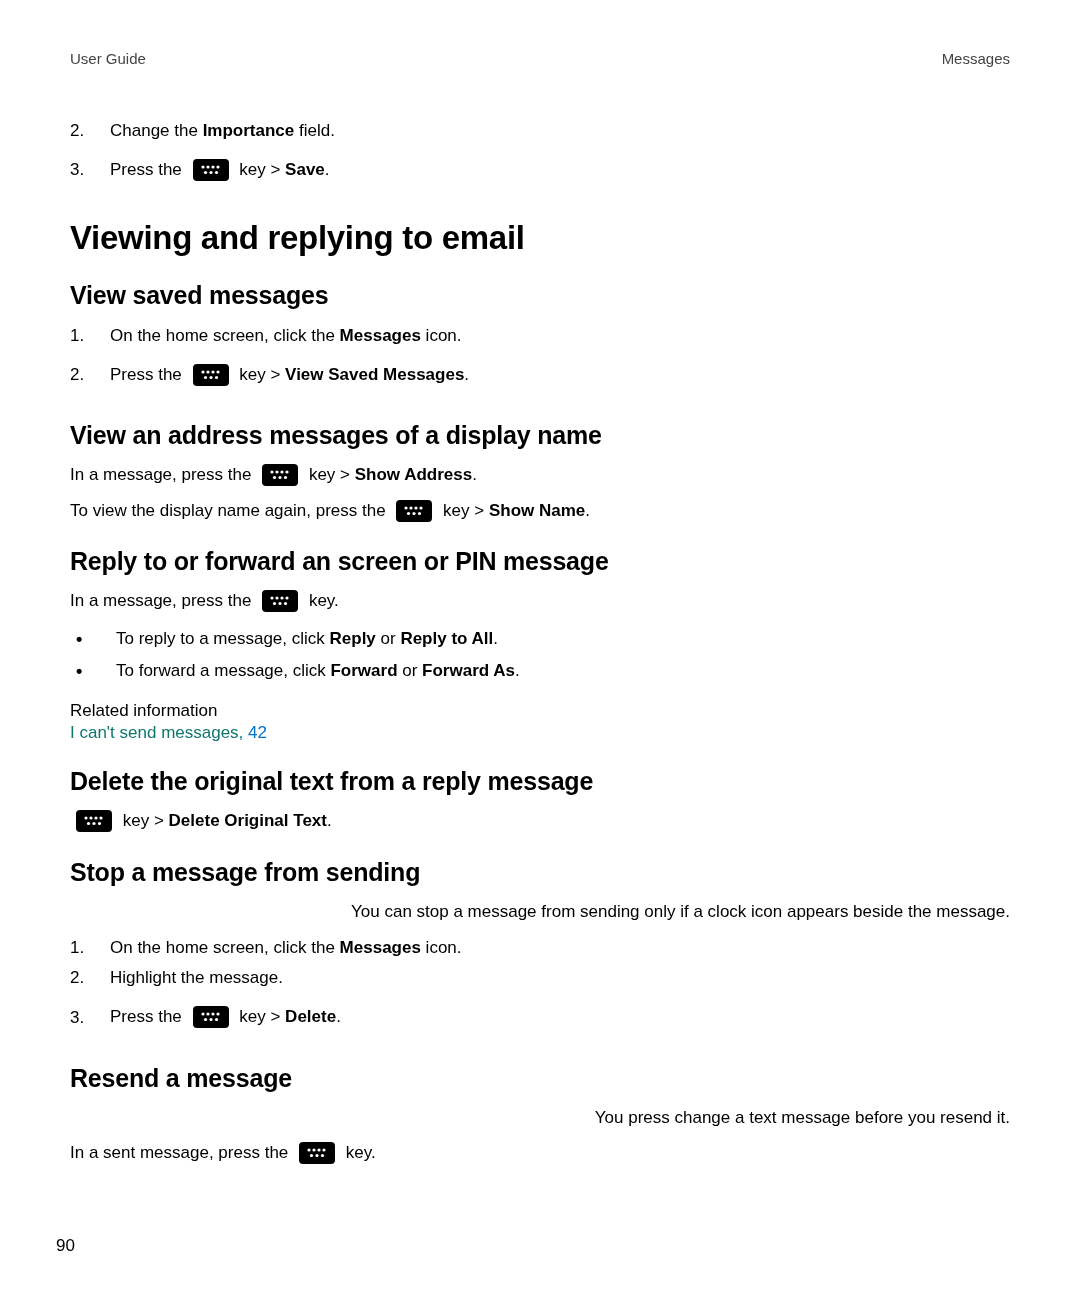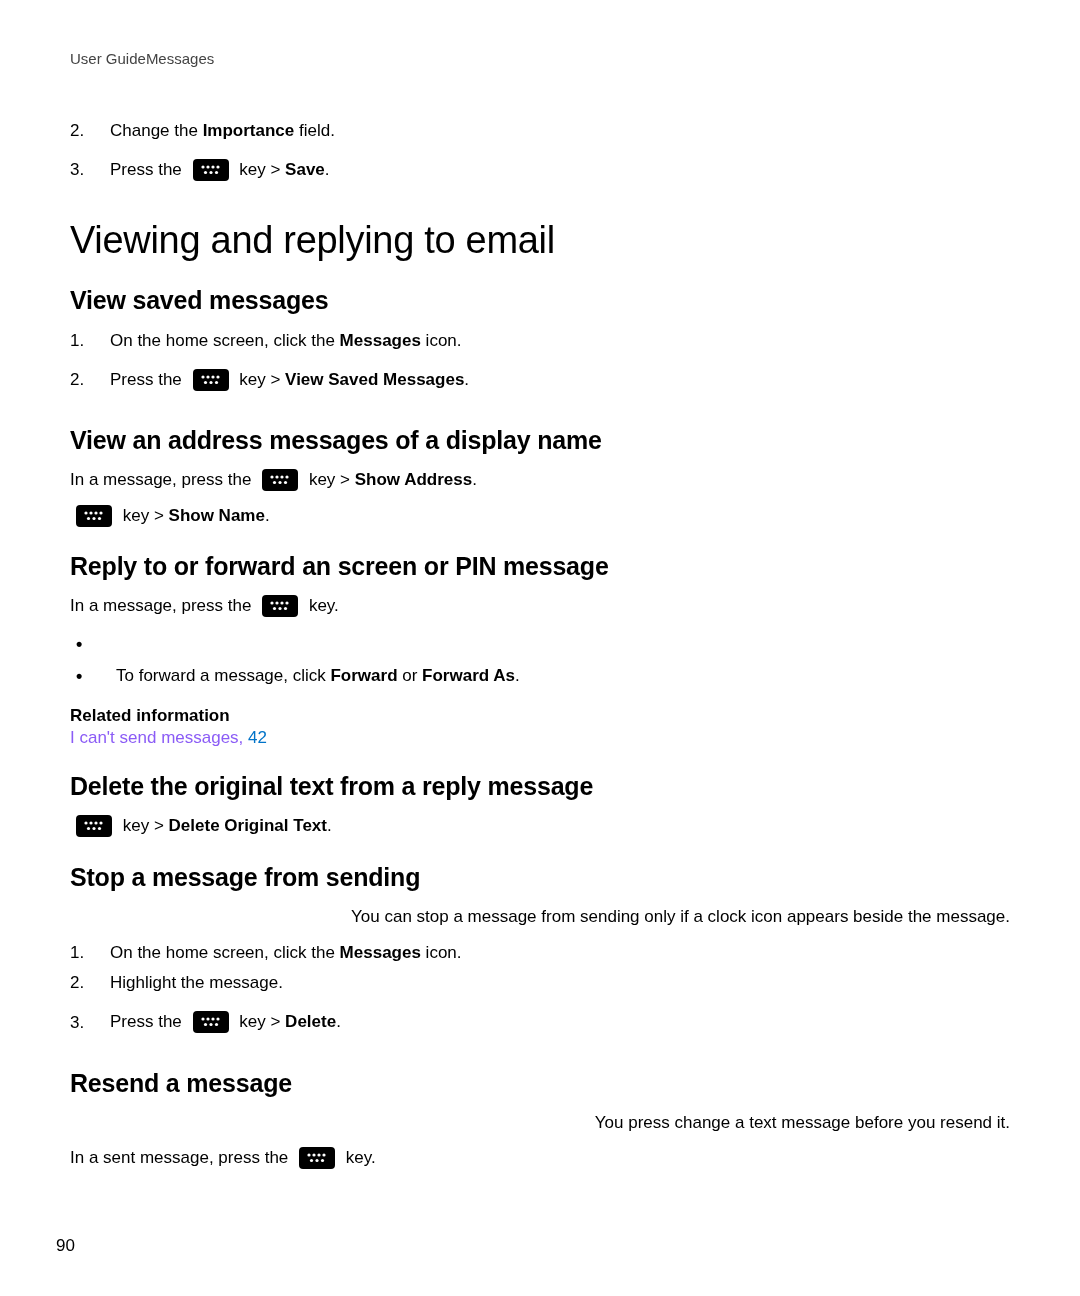--- a/index.html
+++ b/index.html
@@ -11,21 +11,21 @@
     width: 1080px;
     height: 1296px;
     position: relative;
   }
   .page {
     padding: 50px 70px 40px 70px;
     box-sizing: border-box;
   }
   .header-row {
     display: flex;
-    justify-content: flex-start;
+    justify-content: space-between;
     font-size: 15px;
     color: #444;
     margin-bottom: 50px;
   }
   ol.steps {
     list-style: none;
     padding-left: 0;
     margin: 4px 0 18px 0;
     counter-reset: none;
   }
@@ -54,22 +54,22 @@
   }
   ul.bullets li .dot {
     width: 40px;
     flex-shrink: 0;
     text-align: left;
     font-weight: bold;
     font-size: 18px;
     padding-left: 6px;
   }
   h1 {
-    font-size: 38px;
-    font-weight: 400;
+    font-size: 33px;
+    font-weight: 700;
     margin: 26px 0 10px 0;
     letter-spacing: -0.3px;
   }
   h2 {
     font-size: 25px;
     font-weight: 600;
     margin: 24px 0 12px 0;
     letter-spacing: -0.2px;
   }
   p.body {
@@ -95,31 +95,31 @@
     justify-content: center;
     background: #000;
     border-radius: 4px;
     width: 36px;
     height: 22px;
     margin: 0 6px;
     vertical-align: middle;
   }
   .bb-key svg { display: block; }
   .rel-head {
-    font-weight: 700;
+    font-weight: 400;
     font-size: 17px;
     margin-top: 14px;
   }
   .link {
     color: #0073c8;
     font-size: 17px;
     margin-top: 2px;
   }
   .link a {
-    color: #8b5cf6;
+    color: #0f766e;
     text-decoration: none;
   }
   .pagenum {
     position: absolute;
     left: 56px;
     bottom: 40px;
     font-size: 17px;
   }
 </style>
 </head>
@@ -205,20 +205,21 @@
             <circle cx="5.5" cy="8.5" r="1.6"></circle>
             <circle cx="11" cy="8.5" r="1.6"></circle>
             <circle cx="16.5" cy="8.5" r="1.6"></circle>
           </g>
         </svg></span>
     <span> key &gt; </span>
       <b>Show Address</b>
       <span>.</span>
   </p>
   <p class="flowline">
+    <span>To view the display name again, press the </span>
     <span class="bb-key"><svg width="22" height="12" viewBox="0 0 22 12">
           <g fill="#fff">
             <circle cx="3" cy="3" r="1.6"></circle>
             <circle cx="8" cy="3" r="1.6"></circle>
             <circle cx="13" cy="3" r="1.6"></circle>
             <circle cx="18" cy="3" r="1.6"></circle>
             <circle cx="5.5" cy="8.5" r="1.6"></circle>
             <circle cx="11" cy="8.5" r="1.6"></circle>
             <circle cx="16.5" cy="8.5" r="1.6"></circle>
           </g>
@@ -240,20 +241,23 @@
             <circle cx="5.5" cy="8.5" r="1.6"></circle>
             <circle cx="11" cy="8.5" r="1.6"></circle>
             <circle cx="16.5" cy="8.5" r="1.6"></circle>
           </g>
         </svg></span>
     <span> key.</span>
   </p>
   <ul class="bullets">
     <li>
       <span class="dot">•</span>
+      <span>
+        <span>To reply to a message, click </span><b>Reply</b><span> or </span><b>Reply to All</b><span>.</span>
+      </span>
     </li>
     <li>
       <span class="dot">•</span>
       <span>
         <span>To forward a message, click </span><b>Forward</b><span> or </span><b>Forward As</b><span>.</span>
       </span>
     </li>
   </ul>
 
   <div class="rel-head">Related information</div>

